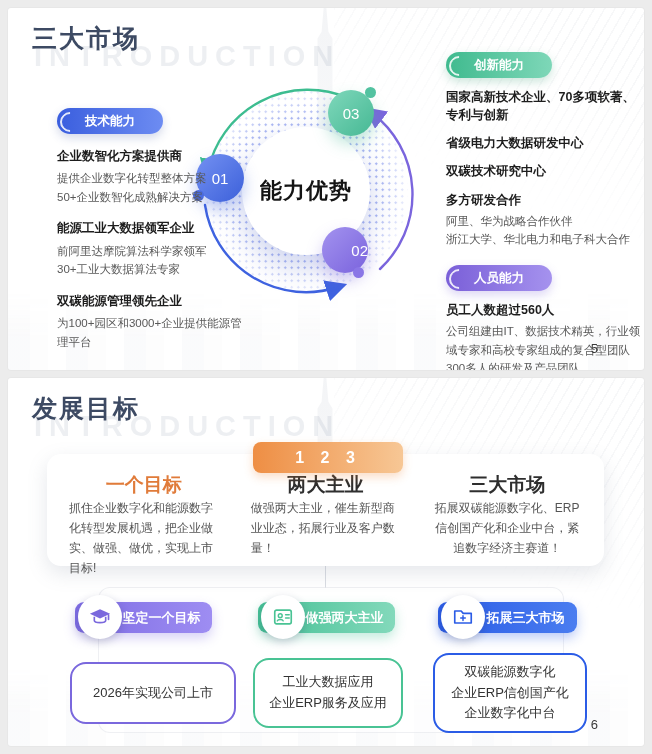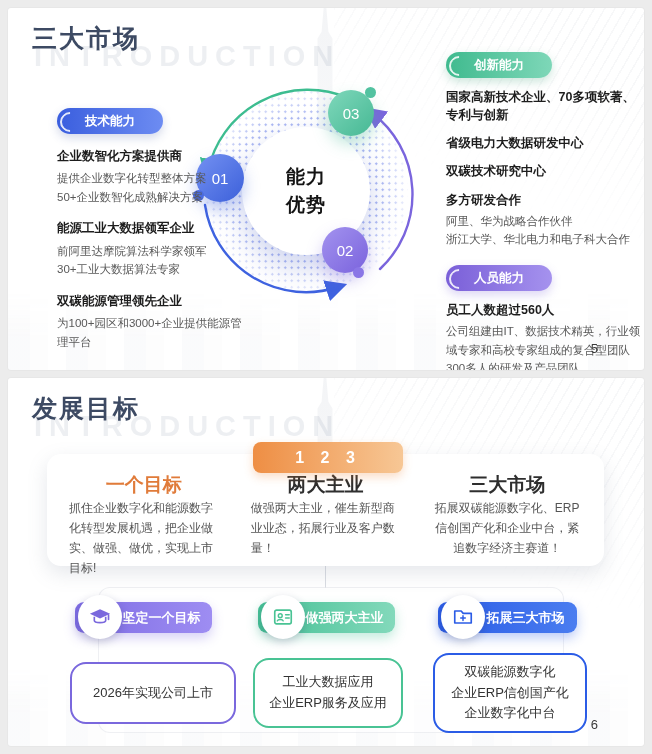--- a/index.html
+++ b/index.html
@@ -48,28 +48,28 @@
   
   #diagram { position:absolute; left:170px; top:55px; width:256px; height:256px; z-index:2; }
   .halo { position:absolute; left:26px; top:26px; width:204px; height:204px; border-radius:50%;
     background-image:radial-gradient(rgba(90,115,230,0.55) 1.1px, transparent 1.3px);
     background-size:6.5px 6.5px;
     -webkit-mask:radial-gradient(circle,#000 52%, rgba(0,0,0,0.4) 66%, transparent 74%);
     mask:radial-gradient(circle,#000 52%, rgba(0,0,0,0.4) 66%, transparent 74%); }
   #diagram svg { position:absolute; left:0; top:0; }
   .center-circle { position:absolute; left:64px; top:64px; width:128px; height:128px; border-radius:50%;
     background:#fff; box-shadow:0 12px 28px rgba(90,110,200,0.30);
-    display:flex; flex-direction:column; align-items:center; justify-content:center;
-    font-size:19px; font-weight:bold; color:#141414; letter-spacing:1px; line-height:1.45; z-index:3; }
+    display:flex; flex-direction:row; align-items:center; justify-content:center;
+    font-size:22px; font-weight:bold; color:#141414; letter-spacing:1px; line-height:1.45; z-index:3; }
   .bubble { position:absolute; border-radius:50%; display:flex; align-items:center; justify-content:center;
     color:#fff; font-size:15px; z-index:4; }
   .b-dot { position:absolute; width:11px; height:11px; border-radius:50%; }
   #bubble-01 { left:18px; top:91px; width:48px; height:48px; background:linear-gradient(135deg,#7491f2,#3c60da); box-shadow:0 8px 16px rgba(60,96,218,0.35); }
   #bubble-01 .b-dot { left:-3px; bottom:1px; background:#4a6bdf; }
-  #bubble-02 { left:144px; top:164px; width:46px; height:46px; background:linear-gradient(135deg,#a393ef,#7a63dd); box-shadow:0 8px 16px rgba(122,99,221,0.35); }
+  #bubble-02 { left:144px; top:164px; width:46px; height:46px; background:linear-gradient(135deg,#a393ef,#7a63dd); box-shadow:0 8px 16px rgba(122,99,221,0.35);justify-content:flex-end; }
   #bubble-02 .b-dot { right:4px; bottom:-5px; background:#8a76e6; }
   #bubble-03 { left:150px; top:27px; width:46px; height:46px; background:linear-gradient(135deg,#7fd8bb,#46b894); box-shadow:0 8px 16px rgba(70,184,148,0.35); }
   #bubble-03 .b-dot { right:-2px; top:-3px; background:#52c2a0; }
 
   
   .badge-123 { position:absolute; left:245px; top:56px; width:150px; height:31px; border-radius:8px;
     background:linear-gradient(90deg,#ee8e44,#f7c795); color:#fff; font-size:16px; font-weight:bold;
     letter-spacing:6px; text-align:center; line-height:31px; z-index:4;
     box-shadow:0 4px 10px rgba(238,142,68,0.3);margin-top:8px; }
   .goals-card { position:absolute; left:39px; top:76px; width:557px; height:112px; background:#fff;

